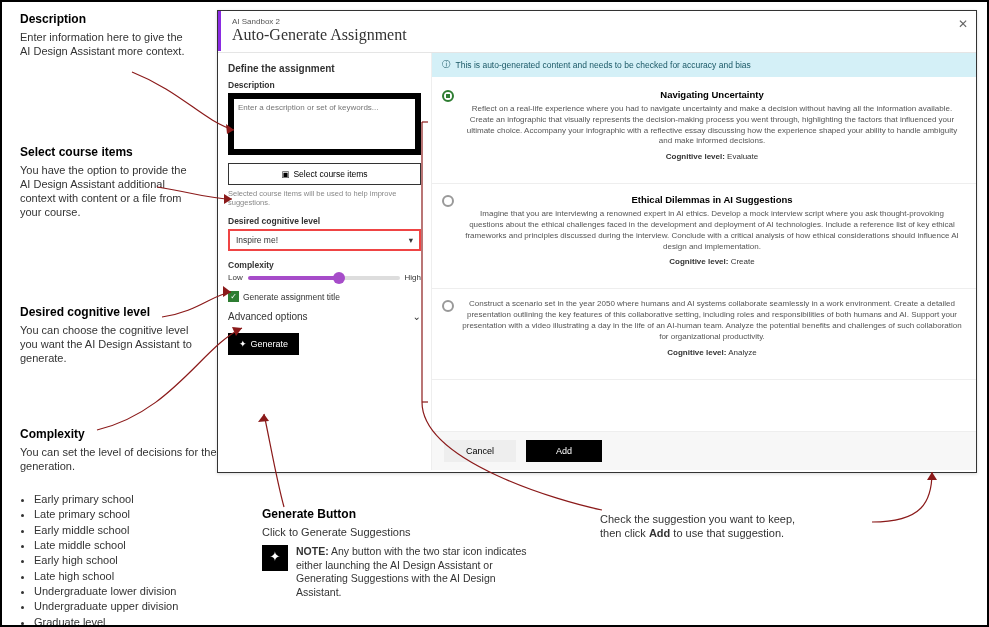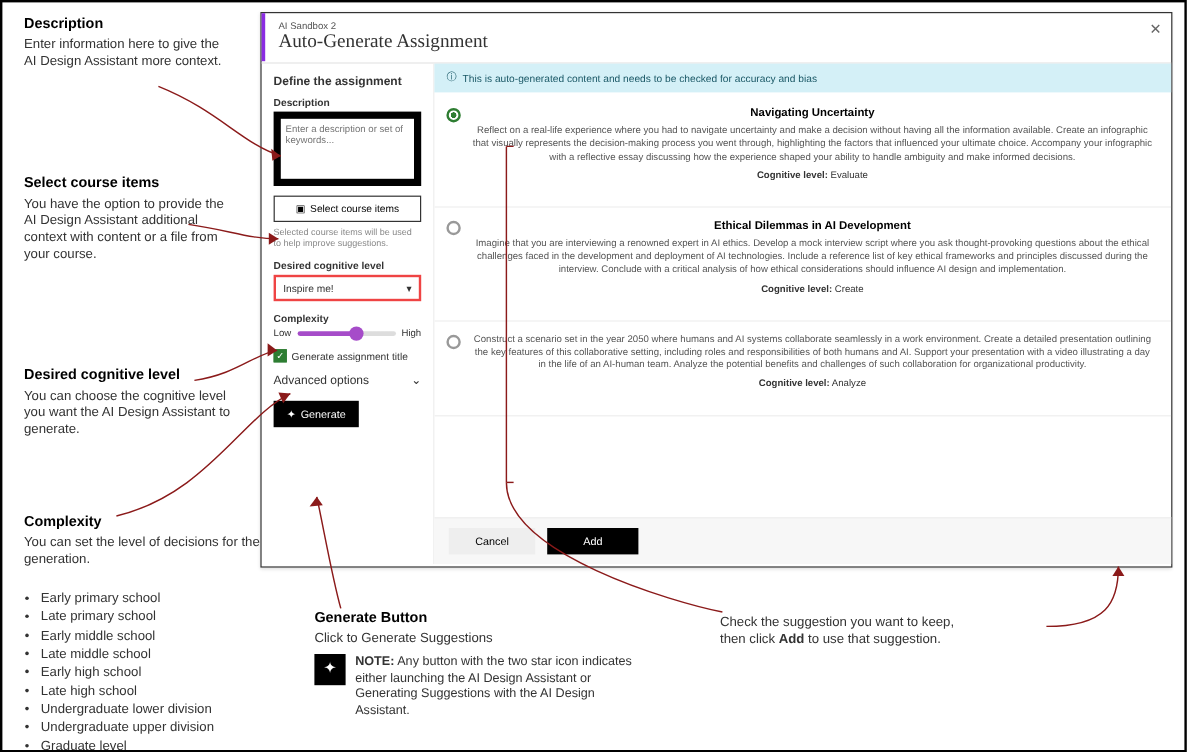--- a/index.html
+++ b/index.html
@@ -15,21 +15,21 @@
   .app { position: absolute; left: 215px; top: 8px; width: 760px; height: 463px; border: 1px solid #333; background: #fff; box-shadow: 0 1px 3px rgba(0,0,0,.15); }
   .app-header { padding: 6px 14px 8px 14px; border-bottom: 1px solid #e5e5e5; }
   .app-bc { font-size: 8px; color: #555; }
   .app-title { font-size: 16px; font-weight: 400; color: #333; font-family: Georgia, serif; }
   .purple-bar { position:absolute; left:0; top:0; width:3px; height:40px; background:#8a2be2; }
   .close-x { position:absolute; right:8px; top:6px; font-size:12px; color:#666; cursor:pointer; }
   
   .app-body { display: flex; height: calc(100% - 44px); }
   
   
-  .panel-l { width: 144px; padding: 10px 10px; border-right: 1px solid #eee; font-size: 9px; color: #333; }
+  .panel-l { width: 214px; padding: 10px 10px; border-right: 1px solid #eee; font-size: 9px; color: #333; }
   .panel-l .sect-title { font-weight:700; font-size:10px; margin-bottom:6px; }
   .panel-l label { display:block; font-weight:700; font-size:8.5px; margin-bottom:3px; }
   .panel-l textarea { width:100%; height:62px; border:6px solid #000000; font-size:8px; padding:4px; resize:none; color:#999; font-family:inherit; }
   .btn-outline { width:100%; border:1px solid #333; background:#fff; padding:5px 4px; font-size:8.5px; margin-top:6px; cursor:pointer; display:flex; align-items:center; justify-content:center; gap:4px; }
   .help-txt { font-size:7.5px; color:#888; margin-top:4px; line-height:1.2; }
   .select { width:100%; border:2px solid #ef4444; padding:4px 6px; font-size:8.5px; margin-top:2px; background:#fff; display:flex; justify-content:space-between; align-items:center; cursor:pointer; }
   .slider-row { display:flex; align-items:center; gap:5px; margin-top:3px; }
   .slider-row span { font-size:8px; }
   .slider { flex:1; height:4px; background:linear-gradient(to right,#a64cc9 0%,#a64cc9 60%,#ddd 60%,#ddd 100%); border-radius:2px; position:relative; }
   .slider-thumb { position:absolute; left:60%; top:50%; width:12px; height:12px; background:#a64cc9; border-radius:50%; transform:translate(-50%,-50%); cursor:pointer; }
@@ -164,21 +164,21 @@
           <div class="radio sel"></div>
           <div class="result-body">
             <div class="result-title">Navigating Uncertainty</div>
             <div class="result-desc">Reflect on a real-life experience where you had to navigate uncertainty and make a decision without having all the information available. Create an infographic that visually represents the decision-making process you went through, highlighting the factors that influenced your ultimate choice. Accompany your infographic with a reflective essay discussing how the experience shaped your ability to handle ambiguity and make informed decisions.</div>
             <div class="result-cog"><b>Cognitive level:</b> <span>Evaluate</span></div>
           </div>
         </div>
         <div class="result">
           <div class="radio"></div>
           <div class="result-body">
-            <div class="result-title">Ethical Dilemmas in AI Development</div>
+            <div class="result-title">Ethical Dilemmas in AI Suggestions</div>
             <div class="result-desc">Imagine that you are interviewing a renowned expert in AI ethics. Develop a mock interview script where you ask thought-provoking questions about the ethical challenges faced in the development and deployment of AI technologies. Include a reference list of key ethical frameworks and principles discussed during the interview. Conclude with a critical analysis of how ethical considerations should influence AI design and implementation.</div>
             <div class="result-cog"><b>Cognitive level:</b> <span>Create</span></div>
           </div>
         </div>
         <div class="result">
           <div class="radio"></div>
           <div class="result-body">
             <div class="result-desc">Construct a scenario set in the year 2050 where humans and AI systems collaborate seamlessly in a work environment. Create a detailed presentation outlining the key features of this collaborative setting, including roles and responsibilities of both humans and AI. Support your presentation with a video illustrating a day in the life of an AI-human team. Analyze the potential benefits and challenges of such collaboration for organizational productivity.</div>
             <div class="result-cog"><b>Cognitive level:</b> <span>Analyze</span></div>
           </div>

